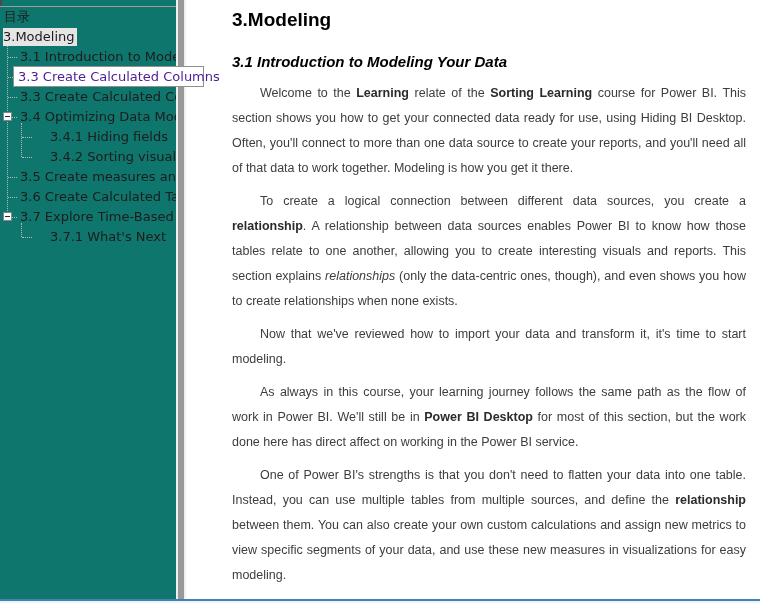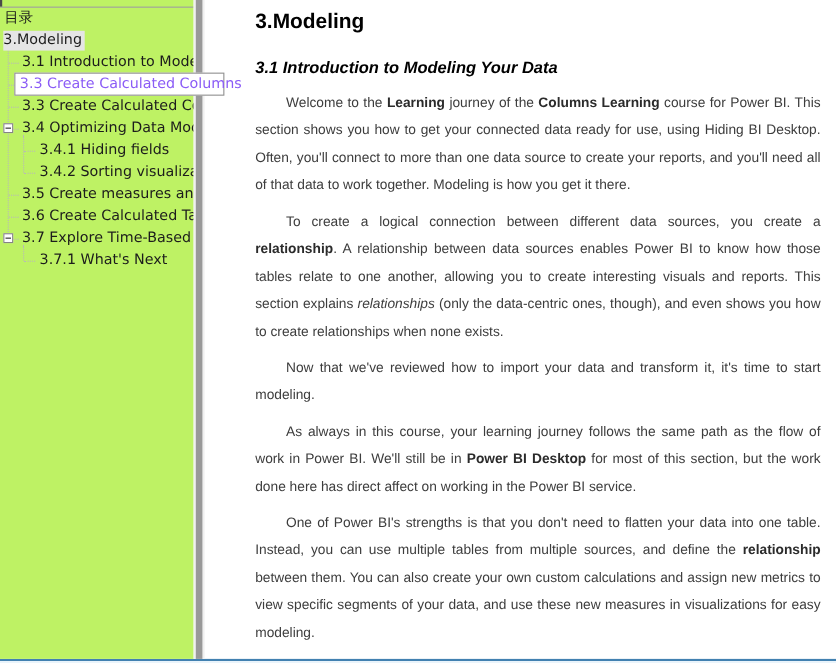--- a/index.html
+++ b/index.html
@@ -10,21 +10,21 @@
     background:#fff;
     overflow:hidden;
     font-family:"DejaVu Sans", sans-serif;
   }
   .main-row { display:flex; height:599px; }
 
   
   .sidebar {
     position:relative;
     width:176px; height:100%;
-    background:#bef264;
+    background:#0f766e;
     overflow:hidden;
     font-size:13px;
     color:#1c1c1c;
   }
   .sidebar-topstrip {
     height:7px;
     border-bottom:1px solid #9e9e9e;
     position:relative;
   }
   .sidebar-topstrip .corner-notch {
@@ -42,21 +42,21 @@
     white-space:nowrap;
   }
   .toc-row {
     position:relative;
     height:20px; line-height:20px;
     overflow:hidden;
   }
   .toc-row .lbl { position:relative; z-index:2; }
   .toc-row.lvl0 { padding-left:3px; }
   .toc-row.lvl1 { padding-left:20px; }
-  .toc-row.lvl2 { padding-left:36px; }
+  .toc-row.lvl2 { padding-left:50px; }
   .toc-row.lvl1::before, .toc-row.lvl2::before {
     content:"";
     position:absolute;
     top:10px; height:0;
     border-top:1px dotted #b8b8b8;
   }
   .toc-row.lvl1::before { left:8px; width:9px; }
   .toc-row.lvl2::before { left:22px; width:10px; }
   .toc-row.has-expander::before { left:12px; width:5px; }
   .toc-row .sel {
@@ -83,21 +83,21 @@
     width:5px; height:1px; background:#2a2a2a;
   }
 
   
   .toc-tooltip {
     position:absolute;
     left:13px; top:66px;
     width:191px; height:21px;
     background:#fff;
     border:1px solid #8f8f8f;
-    color:#8b5cf6;
+    color:#4c1d95;
     font-size:13px; line-height:19px;
     padding-left:4px;
     white-space:nowrap;
     z-index:10;
   }
 
   
   .splitter {
     width:10px; height:100%;
     background:#f0f0f0;
@@ -204,21 +204,21 @@
     </div>
 
     <div class="splitter">
       <div class="bar"></div>
     </div>
 
     <div class="content">
       <h1>3.Modeling</h1>
 
       <h2>3.1 Introduction to Modeling Your Data</h2>
-      <p><span>Welcome to the </span><b>Learning</b><span> journey of the </span><b>Columns Learning</b><span> course for Power BI. This section shows you how to get your connected data ready for use, using Hiding BI Desktop. Often, you'll connect to more than one data source to create your reports, and you'll need all of that data to work together. Modeling is how you get it there.</span></p>
+      <p><span>Welcome to the </span><b>Learning</b><span> relate of the </span><b>Sorting Learning</b><span> course for Power BI. This section shows you how to get your connected data ready for use, using Hiding BI Desktop. Often, you'll connect to more than one data source to create your reports, and you'll need all of that data to work together. Modeling is how you get it there.</span></p>
       <p><span>To create a logical connection between different data sources, you create a </span><b>relationship</b><span>. A relationship between data sources enables Power BI to know how those tables relate to one another, allowing you to create interesting visuals and reports. This section explains </span><i>relationships</i><span> (only the data-centric ones, though), and even shows you how to create relationships when none exists.</span></p>
       <p><span>Now that we've reviewed how to import your data and transform it, it's time to start modeling.</span></p>
       <p><span>As always in this course, your learning journey follows the same path as the flow of work in Power BI. We'll still be in </span><b>Power BI Desktop</b><span> for most of this section, but the work done here has direct affect on working in the Power BI service.</span></p>
       <p><span>One of Power BI's strengths is that you don't need to flatten your data into one table. Instead, you can use multiple tables from multiple sources, and define the </span><b>relationship</b><span> between them. You can also create your own custom calculations and assign new metrics to view specific segments of your data, and use these new measures in visualizations for easy modeling.</span></p>
 
     </div>
   </div>
 
   <div class="toc-tooltip">3.3 Create Calculated Columns</div>
 

